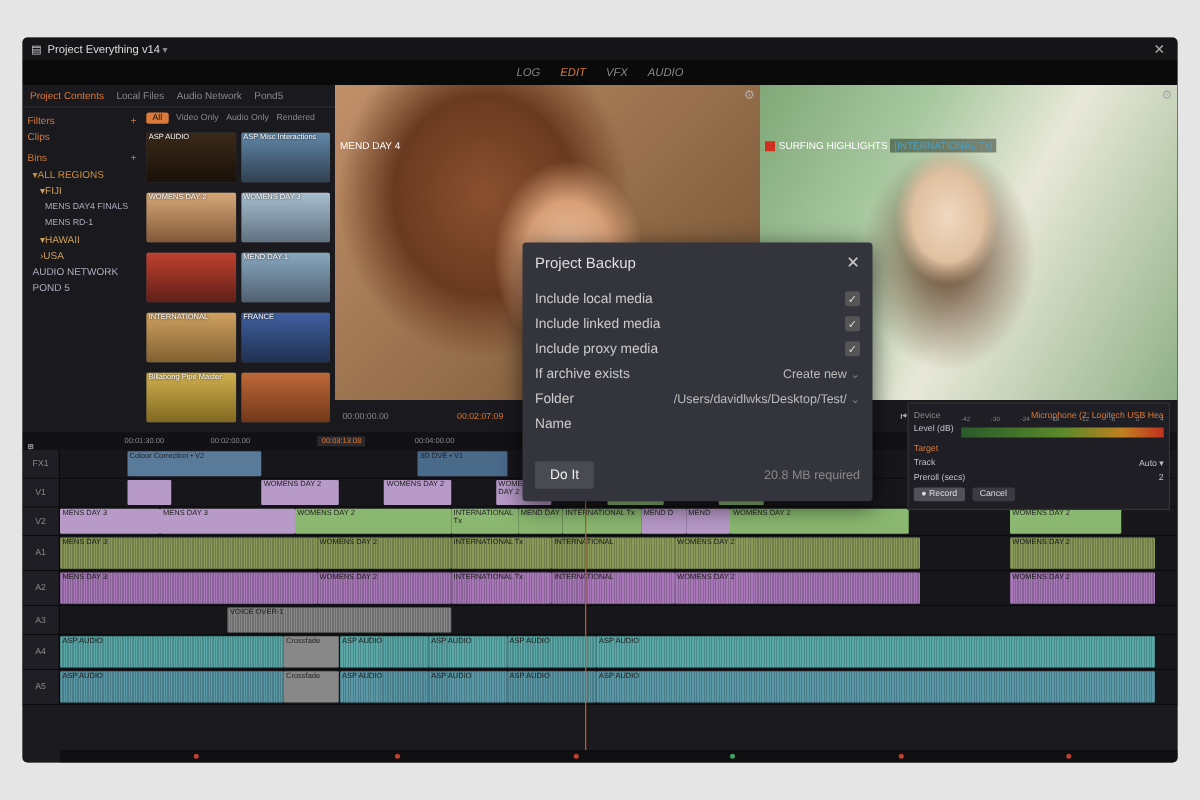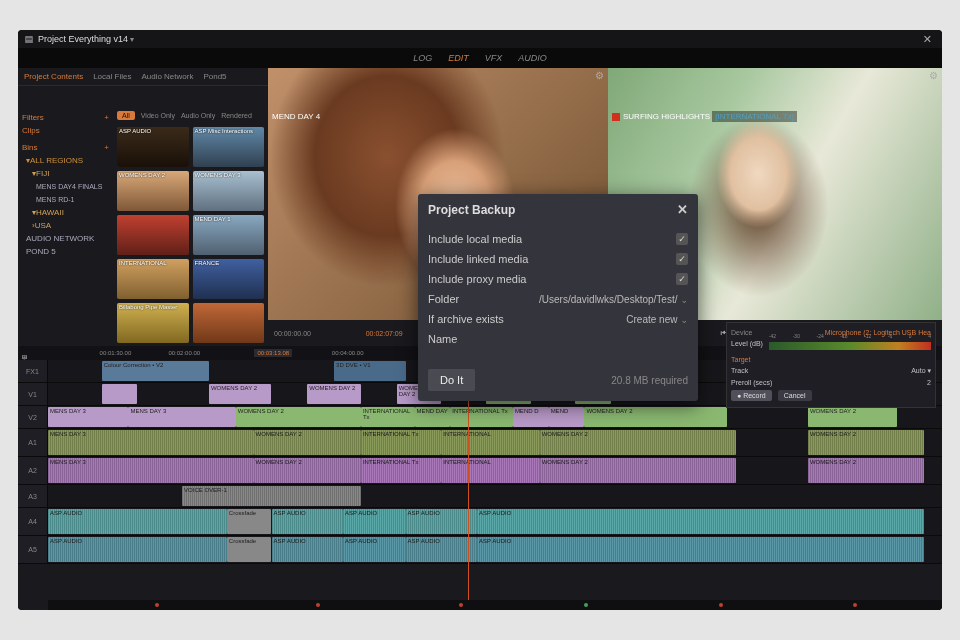--- a/index.html
+++ b/index.html
@@ -7,21 +7,21 @@
   .app { position: absolute; top: 30px; left: 18px; width: 924px; height: 580px; background: #0a0a0b; border-radius: 4px; color: #c0c0c8; font-size: 9px; overflow: hidden; }
   .titlebar { height: 18px; background: #151518; display: flex; align-items: center; padding: 0 6px; }
   .titlebar-icon { width: 10px; height: 10px; margin-right: 4px; display: flex; align-items: center; justify-content: center; }
   .title-text { color: #ddd; font-size: 9px; }
   .title-menu { color: #888; font-size: 8px; margin-left: 2px; }
   .close-btn { margin-left: auto; color: #aaa; font-size: 11px; padding: 0 4px; }
   .mode-tabs { height: 20px; background: #0a0a0b; display: flex; align-items: center; justify-content: center; gap: 16px; font-size: 9px; }
   .mode-tab { color: #888; cursor: pointer; font-style: italic; }
   .mode-tab.active { color: #d97a3a; }
   .content-row { display: flex; height: 278px; }
-  .left-panel { width: 250px; background: #1a1a1e; display: flex; flex-direction: column; gap: 21px; }
+  .left-panel { width: 250px; background: #1a1a1e; display: flex; flex-direction: column; }
   .panel-tabs { height: 18px; display: flex; align-items: center; gap: 10px; padding: 0 6px; font-size: 8px; border-bottom: 1px solid #2a2a30; }
   .panel-tab { color: #888; cursor: pointer; }
   .panel-tab.active { color: #d97a3a; }
   .panel-body { display: flex; flex: 1; overflow: hidden; }
   .tree { width: 95px; padding: 4px 4px; font-size: 8px; line-height: 13px; overflow: hidden; }
   .tree-header { color: #d97a3a; font-size: 8px; display: flex; justify-content: space-between; }
   .tree-item { color: #aab; padding-left: 4px; cursor: pointer; }
   .tree-item.region { color: #ce8f3a; }
   .tree-item.sub { padding-left: 10px; color: #d0a05a; }
   .tree-item.leaf { padding-left: 14px; color: #aab; font-size: 7px; }
@@ -67,21 +67,21 @@
   .clip.a3 { background: #888; }
   .clip.a4 { background: #5aa8a8; }
   .clip.a5 { background: #5a98a8; }
   .clip .wave { position: absolute; inset: 0; opacity: 0.35; background: repeating-linear-gradient(90deg, rgba(0,0,0,0.5) 0 1px, transparent 1px 2px); }
   .playhead { position: absolute; top: 0; bottom: 0; width: 1px; background: #d05020; z-index: 4; }
   .scroll-markers { position: absolute; bottom: 0; left: 30px; right: 0; height: 10px; background: #0f0f12; }
   .scroll-markers .dot { position: absolute; top: 3px; width: 4px; height: 4px; border-radius: 50%; }
 
   
   .dialog { position: absolute; left: 400px; top: 164px; width: 280px; background: #34343c; border-radius: 3px; box-shadow: 0 4px 20px rgba(0,0,0,0.6); z-index: 20; color: #ddd; font-size: 11px; }
-  .dialog-header { display: flex; justify-content: space-between; align-items: center; padding: 8px 10px; font-size: 12px; font-weight: bold; }
+  .dialog-header { display: flex; justify-content: space-between; align-items: center; padding: 8px 10px; font-size: 12px; }
   .dialog-close { color: #ccc; font-size: 13px; }
   .dialog-body { padding: 4px 10px 10px; }
   .dlg-row { display: flex; justify-content: space-between; align-items: center; padding: 4px 0; font-size: 11px; color: #ccc; }
   .check { width: 12px; height: 12px; background: #555; border-radius: 2px; display: flex; align-items: center; justify-content: center; color: #ddd; font-size: 9px; }
   .dlg-val { color: #bbb; font-size: 10px; }
   .chev { color: #888; margin-left: 3px; font-size: 9px; }
   .dlg-input { flex: 1; margin-left: 20px; color: #777; text-align: right; position: relative; font-size: 10px; }
   .cursor-line { display: inline-block; width: 1px; height: 11px; background: #ccc; margin-left: 2px; vertical-align: middle; }
   .dlg-footer { display: flex; justify-content: space-between; align-items: center; padding: 10px 10px; }
   .dlg-btn { background: #4a4a52; padding: 5px 12px; border-radius: 2px; font-size: 11px; color: #eee; }
@@ -422,26 +422,26 @@
         </div>
         <div class="dlg-row">
           <span>Include linked media</span>
           <span class="check">✓</span>
         </div>
         <div class="dlg-row">
           <span>Include proxy media</span>
           <span class="check">✓</span>
         </div>
         <div class="dlg-row">
+          <span>If archive exists</span>
+          <span class="dlg-val">Create new<span class="chev">⌄</span></span>
+        </div>
+        <div class="dlg-row">
           <span>Folder</span>
           <span class="dlg-val">/Users/davidlwks/Desktop/Test/<span class="chev">⌄</span></span>
-        </div>
-        <div class="dlg-row">
-          <span>If archive exists</span>
-          <span class="dlg-val">Create new<span class="chev">⌄</span></span>
         </div>
         <div class="dlg-row">
           <span>Name</span>
         </div>
       </div>
     <div class="dlg-footer">
       <span class="dlg-btn">Do It</span>
       <span class="dlg-size">20.8 MB required</span>
     </div>
   </div>

